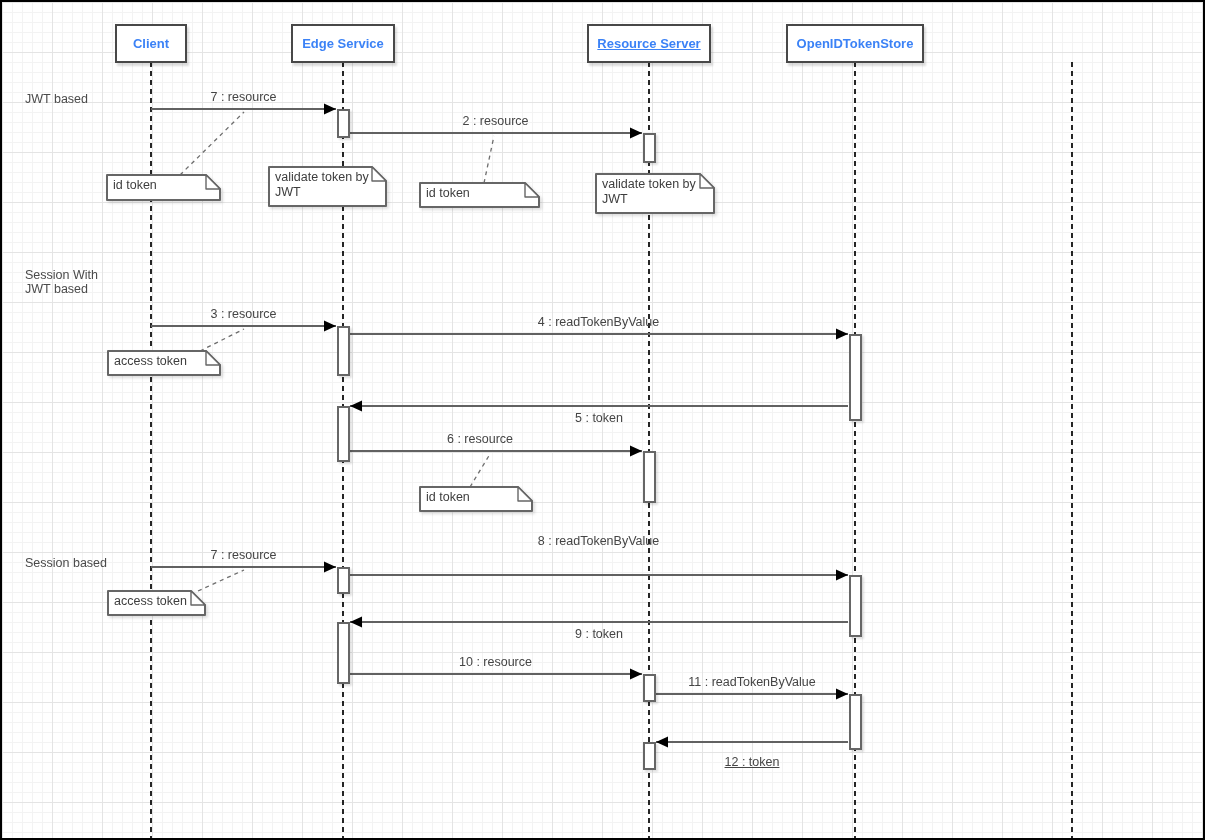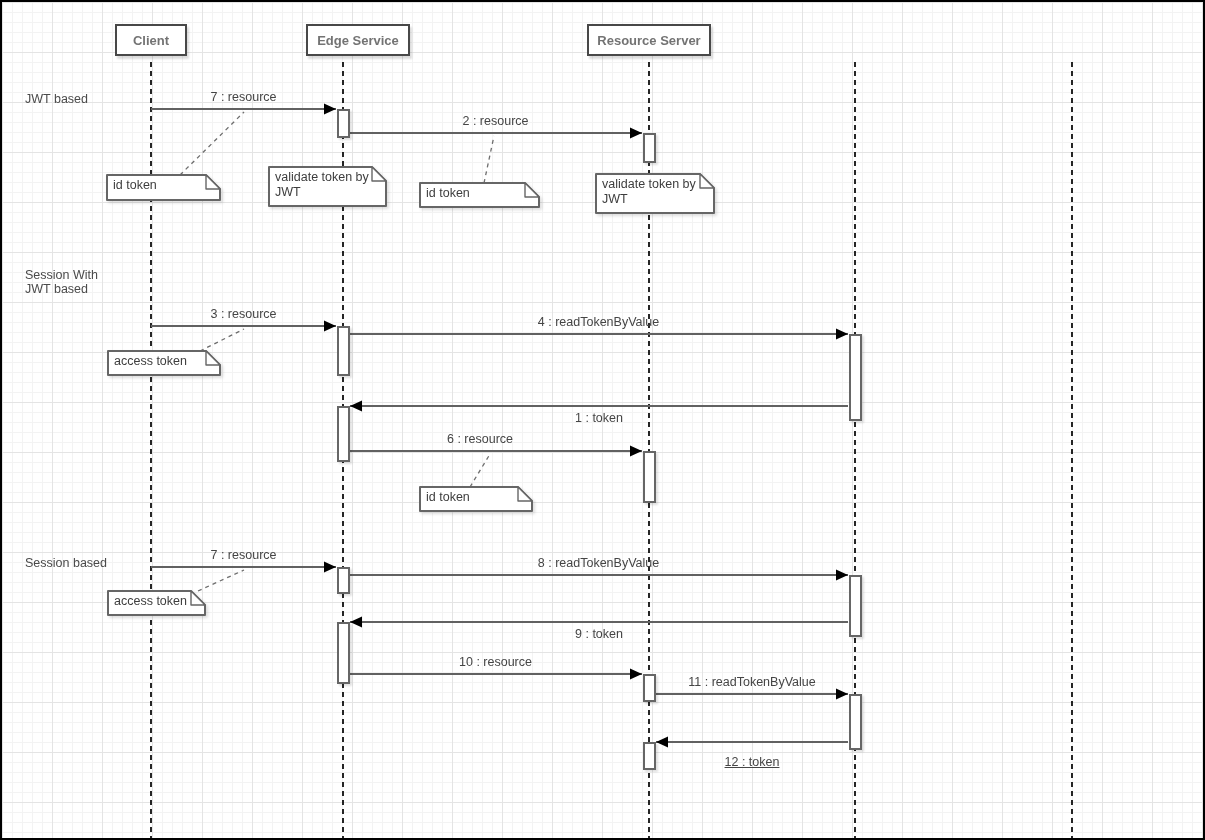--- a/index.html
+++ b/index.html
@@ -13,25 +13,25 @@
     background-color:#ffffff;
     background-image:
       linear-gradient(to right,#e4e4e4 1px,transparent 1px),
       linear-gradient(to bottom,#e4e4e4 1px,transparent 1px),
       linear-gradient(to right,#f3f3f3 1px,transparent 1px),
       linear-gradient(to bottom,#f3f3f3 1px,transparent 1px);
     background-size:50px 50px,50px 50px,10px 10px,10px 10px;
   }
   #svg-layer{position:absolute;left:0;top:0;width:100%;height:100%;}
   .actor-head{
-    position:absolute;height:32px;
+    position:absolute;height:39px;
     background:#fff;border:2px solid #484848;
     box-sizing:border-box;
     display:flex;align-items:center;justify-content:center;
-    font-size:13px;font-weight:bold;color:#737373;
+    font-size:13px;font-weight:bold;color:#3b82f6;
     box-shadow:2px 3px 2px rgba(0,0,0,0.14);
     white-space:nowrap;
   }
   .activation{
     position:absolute;width:13px;
     background:#fff;border:2px solid #666;
     box-sizing:border-box;
     box-shadow:2px 2px 2px rgba(0,0,0,0.12);
   }
   .msg-label{
@@ -124,34 +124,37 @@
     <div class="activation" style="left: 334.5px; top: 565px; height: 27px;"></div>
     <div class="activation" style="left: 846.5px; top: 573px; height: 62px;"></div>
     <div class="activation" style="left: 334.5px; top: 620px; height: 62px;"></div>
     <div class="activation" style="left: 640.5px; top: 672px; height: 28px;"></div>
     <div class="activation" style="left: 846.5px; top: 692px; height: 56px;"></div>
     <div class="activation" style="left: 640.5px; top: 740px; height: 28px;"></div>
     <div class="msg-label" style="left: 241.5px; top: 88px;">7 : resource</div>
     <div class="msg-label" style="left: 493.5px; top: 112px;">2 : resource</div>
     <div class="msg-label" style="left: 241.5px; top: 305px;">3 : resource</div>
     <div class="msg-label" style="left: 596.5px; top: 313px;">4 : readTokenByValue</div>
-    <div class="msg-label" style="left: 597px; top: 409px;">1 : token</div>
+    <div class="msg-label" style="left: 597px; top: 409px;">5 : token</div>
     <div class="msg-label" style="left: 478px; top: 430px;">6 : resource</div>
     <div class="msg-label" style="left: 241.5px; top: 546px;">7 : resource</div>
-    <div class="msg-label" style="left: 596.5px; top: 554px;">8 : readTokenByValue</div>
+    <div class="msg-label" style="left: 596.5px; top: 532px;">8 : readTokenByValue</div>
     <div class="msg-label" style="left: 597px; top: 625px;">9 : token</div>
     <div class="msg-label" style="left: 493.5px; top: 653px;">10 : resource</div>
     <div class="msg-label" style="left: 750px; top: 673px;">11 : readTokenByValue</div>
     <div class="msg-label" style="left: 750px; top: 753px; text-decoration: underline;">12 : token</div>
     <div class="actor-head" style="left: 113px; top: 22px; width: 72px;">
       <span>Client</span>
     </div>
-    <div class="actor-head" style="left: 289px; top: 22px; width: 104px; margin-left: 15px;">
+    <div class="actor-head" style="left: 289px; top: 22px; width: 104px;">
       <span>Edge Service</span>
     </div>
-    <div class="actor-head" style="left: 585px; top: 22px; width: 124px;">
+    <div class="actor-head" style="left: 585px; top: 22px; width: 124px; text-decoration: underline;">
       <span>Resource Server</span>
+    </div>
+    <div class="actor-head" style="left: 784px; top: 22px; width: 138px;">
+      <span>OpenIDTokenStore</span>
     </div>
     <div class="section-label" style="left: 23px; top: 90px;">JWT based</div>
     <div class="section-label" style="left: 23px; top: 266px;">Session With
 JWT based</div>
     <div class="section-label" style="left: 23px; top: 554px; text-align: center;">Session based</div>
   </div>
 
 </body></html>

